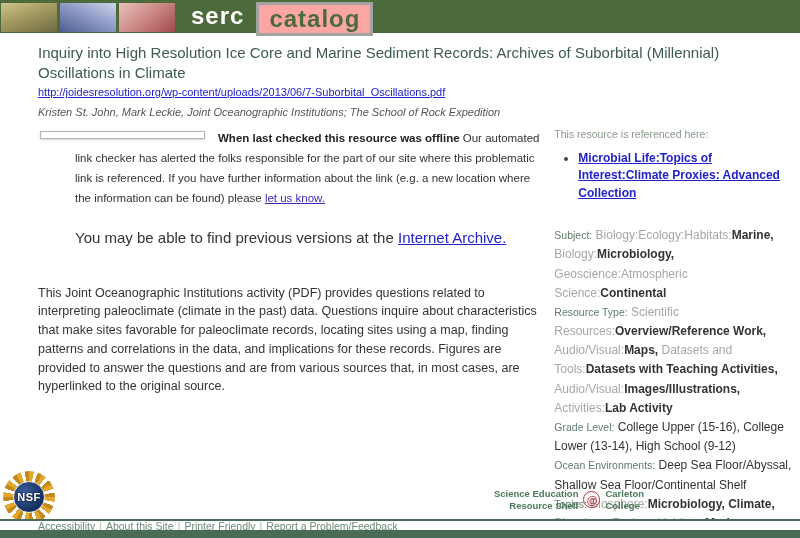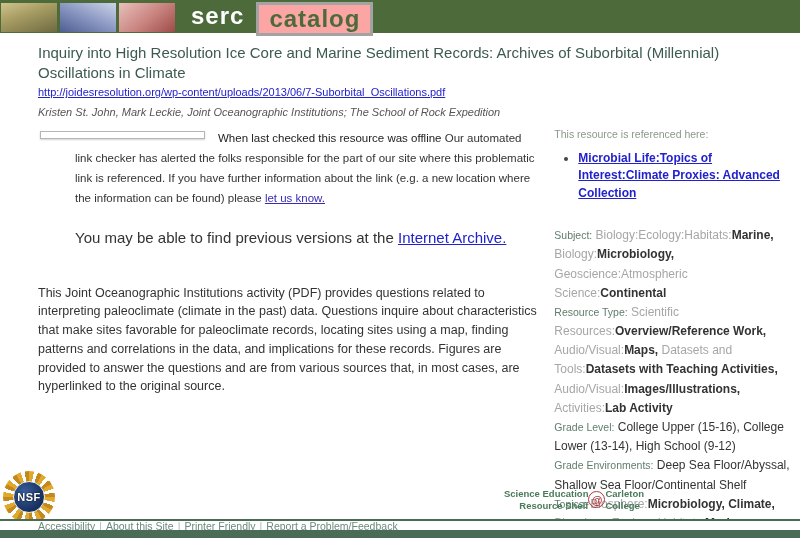--- a/index.html
+++ b/index.html
@@ -55,21 +55,21 @@
 
   
   .offline-note { position: relative; margin-left: 37px; font-size: 11.5px; line-height: 1.75; color: #333; }
   .offline-box {
     position: absolute; left: -35px; top: 3px;
     width: 165px; height: 8px;
     background: #fff; border: 1px solid #b5b5b5;
     box-shadow: 0 1px 2px rgba(0,0,0,0.18);
   }
   .offline-note p { text-indent: 143px; }
-  .offline-heading { font-weight: normal; color: #222; }
+  .offline-heading { font-weight: bold; color: #222; }
   .inline-link { color: #3a2bb5; text-decoration: underline; }
   .archive-line { margin: 20px 0 0 37px; font-size: 15px; }
   .archive-line a { color: #2222cc; text-decoration: underline; }
   .description { margin-top: 38px; font-size: 12.5px; line-height: 1.5; color: #333; }
 
   
   .sb-heading { font-size: 10.5px; color: #8a988a; }
   .sb-reflist { margin: 10px 0 0 24px; }
   .sb-reflist li { font-size: 12px; color: #444; line-height: 1.45; }
   .sb-reflist a { color: #2222cc; font-weight: bold; text-decoration: underline; }
@@ -95,21 +95,21 @@
     border: 1px solid #e8e8e8;
     display: flex; align-items: center; justify-content: center;
   }
   .nsf-core span { color: #fff; font-size: 11px; font-weight: bold; letter-spacing: 0.5px; text-shadow: 0 0 2px #000; }
   .cms-note {
     position: absolute; left: 68px; bottom: 6px;
     font-size: 12px; color: #5d9b5d;
   }
   .serc-credit {
     position: absolute; right: 8px; bottom: 8px;
-    display: flex; align-items: center; 
+    display: flex; align-items: center; gap: 5px;
   }
   .serc-credit .txt { font-size: 9.5px; font-weight: bold; color: #4a7a5a; line-height: 1.2; }
   .serc-credit .txt.right-al { text-align: right; }
   .at-circle {
     width: 17px; height: 17px; border: 1.5px solid #b0383f; border-radius: 50%;
     color: #b0383f; font-size: 11px; font-weight: bold;
     display: flex; align-items: center; justify-content: center;
     font-style: italic;
   }
 
@@ -162,21 +162,21 @@
 
     <div class="col-right">
       <div class="sb-heading">This resource is referenced here:</div>
       <ul class="sb-reflist">
         <li><a href="#">Microbial Life:Topics of Interest:Climate Proxies: Advanced Collection</a></li>
       </ul>
       <div class="sb-meta" id="meta-block">
           <div class="entry"><span class="label">Subject:</span><span class="path"> Biology:Ecology:Habitats:</span><span class="leaf">Marine,</span><span class="path"> Biology:</span><span class="leaf">Microbiology,</span><span class="path"> Geoscience:Atmospheric Science:</span><span class="leaf">Continental</span></div>
           <div class="entry"><span class="label">Resource Type:</span><span class="path"> Scientific Resources:</span><span class="leaf">Overview/Reference Work,</span><span class="path"> Audio/Visual:</span><span class="leaf">Maps,</span><span class="path"> Datasets and Tools:</span><span class="leaf">Datasets with Teaching Activities,</span><span class="path"> Audio/Visual:</span><span class="leaf">Images/Illustrations,</span><span class="path"> Activities:</span><span class="leaf">Lab Activity</span></div>
           <div class="entry"><span class="label">Grade Level:</span><span class="plain"> College Upper (15-16), College Lower (13-14), High School (9-12)</span></div>
-          <div class="entry"><span class="label">Grade Environments:</span><span class="plain"> Deep Sea Floor/Abyssal, Shallow Sea Floor/Continental Shelf</span></div>
+          <div class="entry"><span class="label">Ocean Environments:</span><span class="plain"> Deep Sea Floor/Abyssal, Shallow Sea Floor/Continental Shelf</span></div>
           <div class="entry"><span class="label">Topics:</span><span class="path"> Biosphere:</span><span class="leaf">Microbiology, Climate,</span><span class="path"> Biosphere:Ecology:Habitats:</span><span class="leaf">Marine</span></div>
           <div class="entry"><span class="label">Theme:</span><span class="path"> Teach the Earth:Incorporating Societal Issues:</span></div>
         </div>
     </div>
   </div>
 </div>
 
 <div class="footer-zone">
   <div class="nsf-logo">
     <div class="nsf-core">

